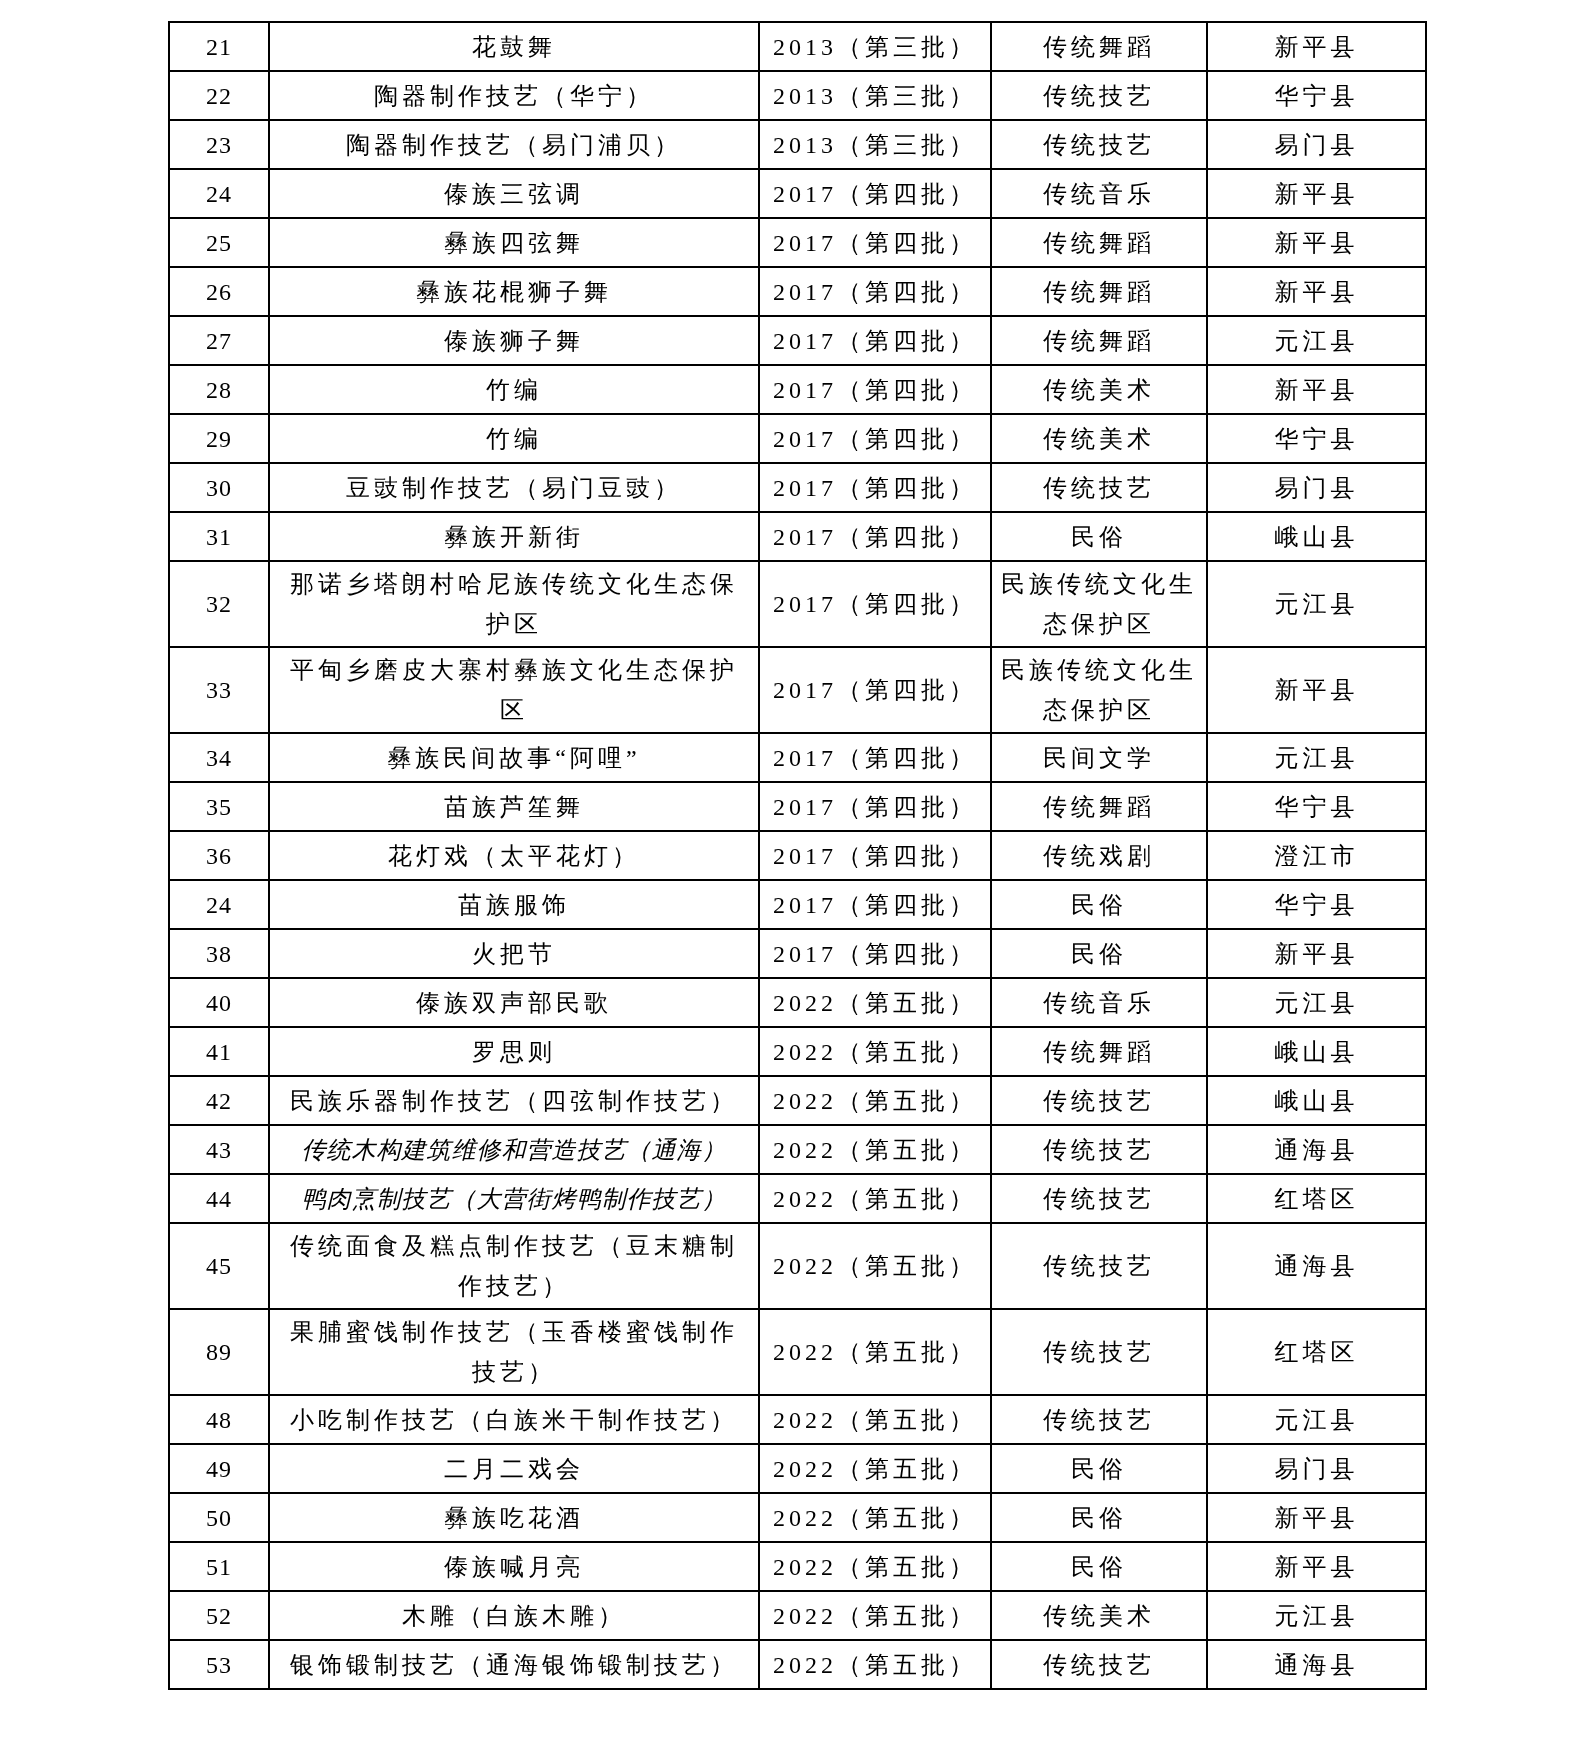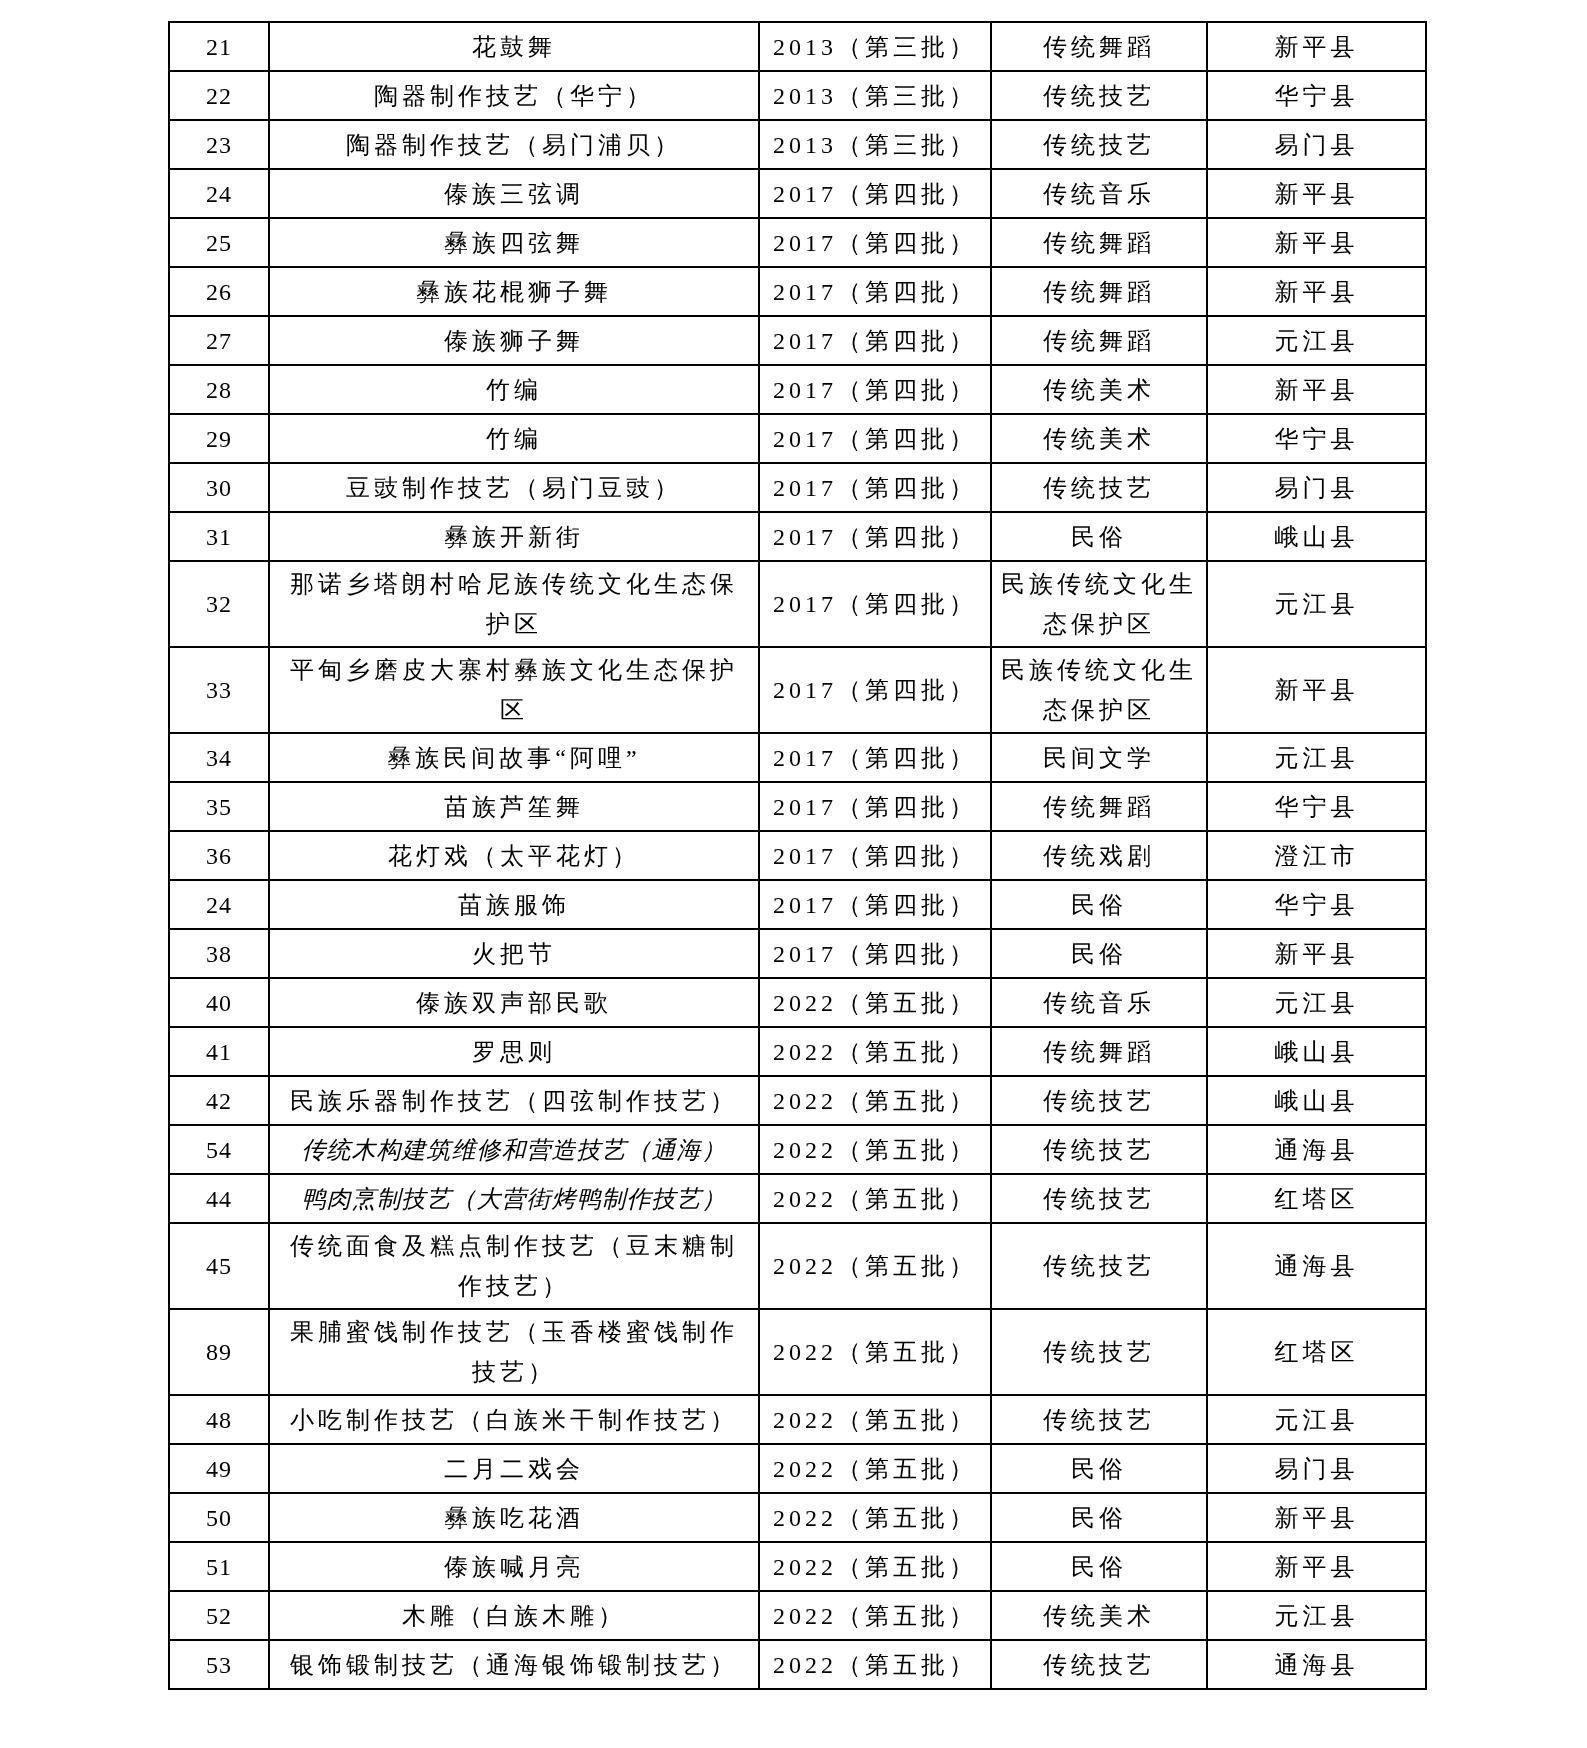--- a/index.html
+++ b/index.html
@@ -213,21 +213,21 @@
           <td class="col-region">峨山县</td>
         </tr>
         <tr>
           <td class="col-no">42</td>
           <td class="col-name">民族乐器制作技艺（四弦制作技艺）</td>
           <td class="col-batch">2022（第五批）</td>
           <td class="col-cat">传统技艺</td>
           <td class="col-region">峨山县</td>
         </tr>
         <tr>
-          <td class="col-no">54</td>
+          <td class="col-no">43</td>
           <td class="col-name tight">传统木构建筑维修和营造技艺（通海）</td>
           <td class="col-batch">2022（第五批）</td>
           <td class="col-cat">传统技艺</td>
           <td class="col-region">通海县</td>
         </tr>
         <tr>
           <td class="col-no">44</td>
           <td class="col-name tight">鸭肉烹制技艺（大营街烤鸭制作技艺）</td>
           <td class="col-batch">2022（第五批）</td>
           <td class="col-cat">传统技艺</td>

